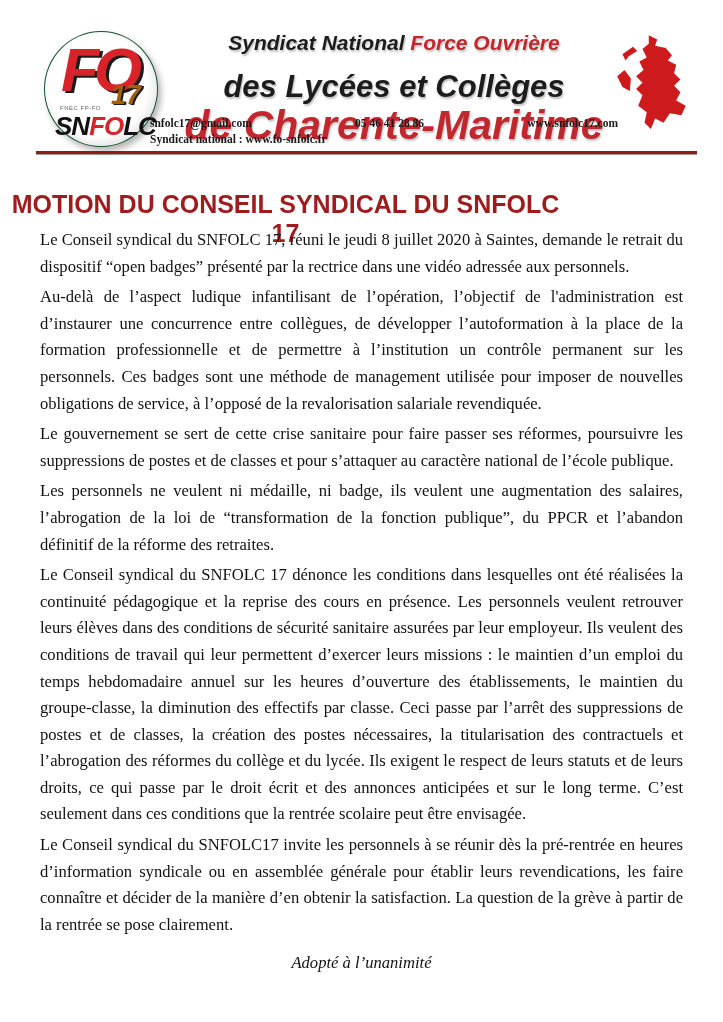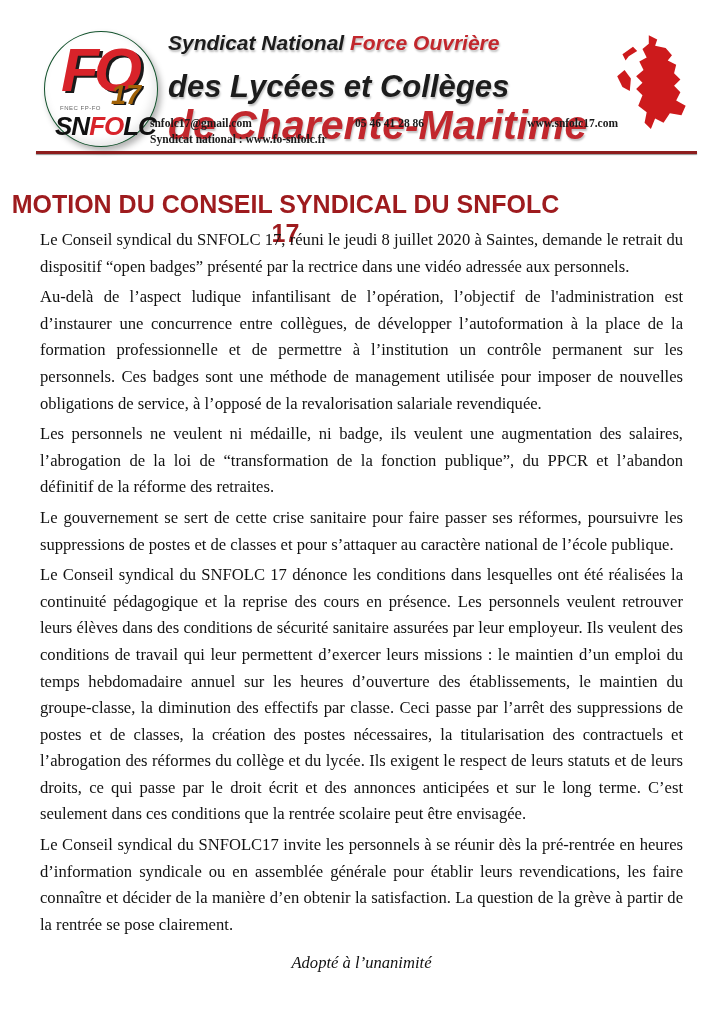--- a/index.html
+++ b/index.html
@@ -33,21 +33,21 @@
     font-family:"Liberation Sans", sans-serif; font-size:6px; color:#666; letter-spacing:.5px;
   }
   .logo-snfolc {
     position:absolute; left:10px; top:79px;
     font-family:"Liberation Sans", sans-serif; font-style:italic; font-weight:bold;
     font-size:26px; color:#111; letter-spacing:-1px;
   }
   .logo-snfolc .red { color:#d8232a; }
 
   .org-block {
-    position:absolute; left:168px; top:32px; width:452px; 
+    position:absolute; left:168px; top:32px; width:452px; text-align:center;
     font-family:"Liberation Sans", sans-serif; font-weight:bold; font-style:italic;
     line-height:1;
   }
   .org-line1 { font-size:21px; color:#1c1c1c; text-shadow:1px 2px 2px rgba(0,0,0,.25); }
   .org-line1 .red { color:#c2272d; }
   .org-line2 { font-size:31px; margin-top:18px; color:#1c1c1c; text-shadow:1px 2px 2px rgba(0,0,0,.25); }
   .org-line3 { font-size:41px; margin-top:3px; color:#c2272d; text-shadow:1px 2px 2px rgba(0,0,0,.25); }
 
   .contact {
     position:absolute; left:150px; top:117px; width:468px;
@@ -122,20 +122,20 @@
     </svg>
   </div>
 
   <div class="separator"></div>
 
   <h1 class="doc-title">MOTION DU CONSEIL SYNDICAL DU SNFOLC 17</h1>
 
   <div class="doc-body">
     <p>Le Conseil syndical du SNFOLC 17, réuni le jeudi 8 juillet 2020 à Saintes, demande le retrait du dispositif “open badges” présenté par la rectrice dans une vidéo adressée aux personnels.</p>
     <p>Au-delà de l’aspect ludique infantilisant de l’opération, l’objectif de l'administration est d’instaurer une concurrence entre collègues, de développer l’autoformation à la place de la formation professionnelle et de permettre à l’institution un contrôle permanent sur les personnels. Ces badges sont une méthode de management utilisée pour imposer de nouvelles obligations de service, à l’opposé de la revalorisation salariale revendiquée.</p>
+    <p>Le gouvernement se sert de cette crise sanitaire pour faire passer ses réformes, poursuivre les suppressions de postes et de classes et pour s’attaquer au caractère national de l’école publique.</p>
     <p>Les personnels ne veulent ni médaille, ni badge, ils veulent une augmentation des salaires, l’abrogation de la loi de “transformation de la fonction publique”, du PPCR et l’abandon définitif de la réforme des retraites.</p>
-    <p>Le gouvernement se sert de cette crise sanitaire pour faire passer ses réformes, poursuivre les suppressions de postes et de classes et pour s’attaquer au caractère national de l’école publique.</p>
     <p>Le Conseil syndical du SNFOLC 17 dénonce les conditions dans lesquelles ont été réalisées la continuité pédagogique et la reprise des cours en présence. Les personnels veulent retrouver leurs élèves dans des conditions de sécurité sanitaire assurées par leur employeur. Ils veulent des conditions de travail qui leur permettent d’exercer leurs missions : le maintien d’un emploi du temps hebdomadaire annuel sur les heures d’ouverture des établissements, le maintien du groupe-classe, la diminution des effectifs par classe. Ceci passe par l’arrêt des suppressions de postes et de classes, la création des postes nécessaires, la titularisation des contractuels et l’abrogation des réformes du collège et du lycée. Ils exigent le respect de leurs statuts et de leurs droits, ce qui passe par le droit écrit et des annonces anticipées et sur le long terme. C’est seulement dans ces conditions que la rentrée scolaire peut être envisagée.</p>
     <p>Le Conseil syndical du SNFOLC17 invite les personnels à se réunir dès la pré-rentrée en heures d’information syndicale ou en assemblée générale pour établir leurs revendications, les faire connaître et décider de la manière d’en obtenir la satisfaction. La question de la grève à partir de la rentrée se pose clairement.</p>
     <div class="signature">Adopté à l’unanimité</div>
   </div>
 
 </div>
 
 </body></html>

